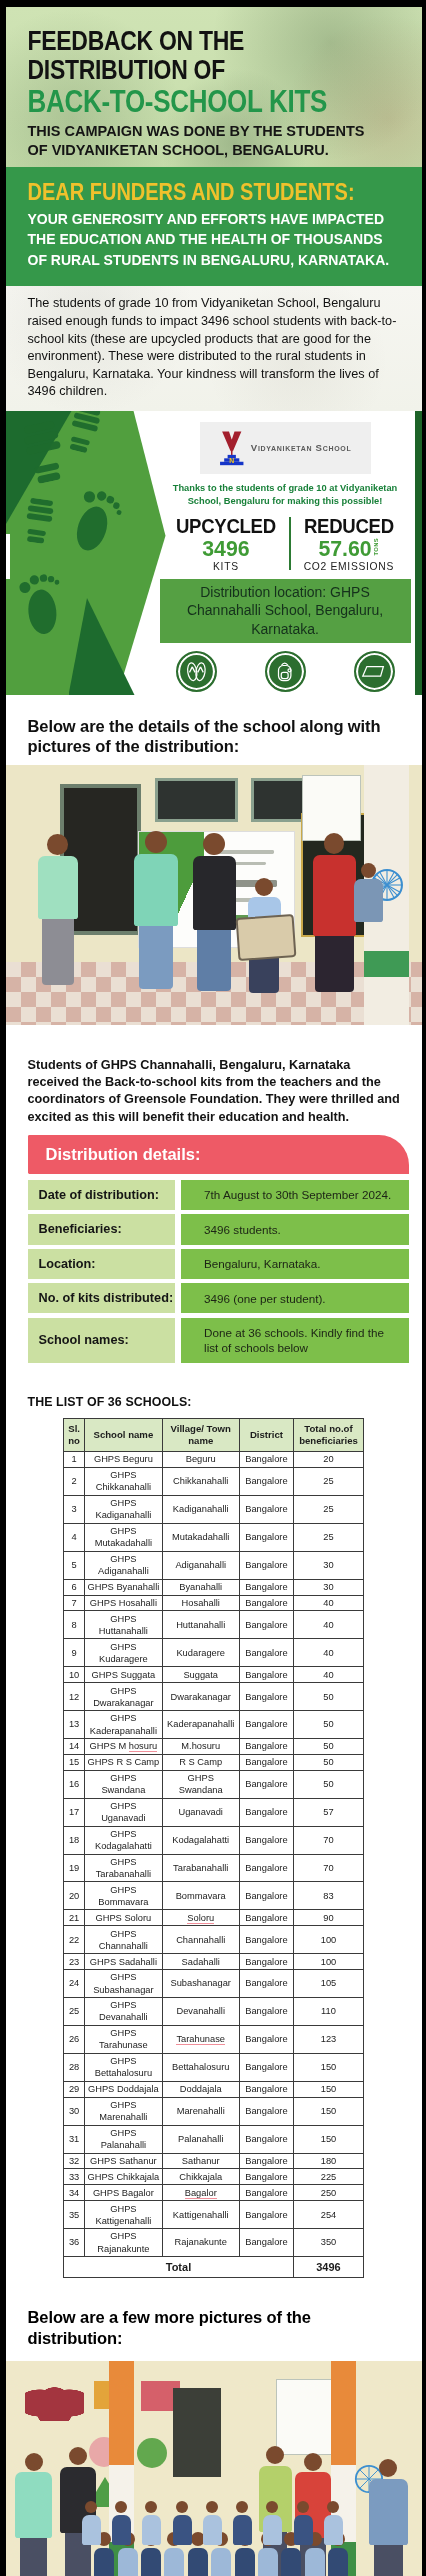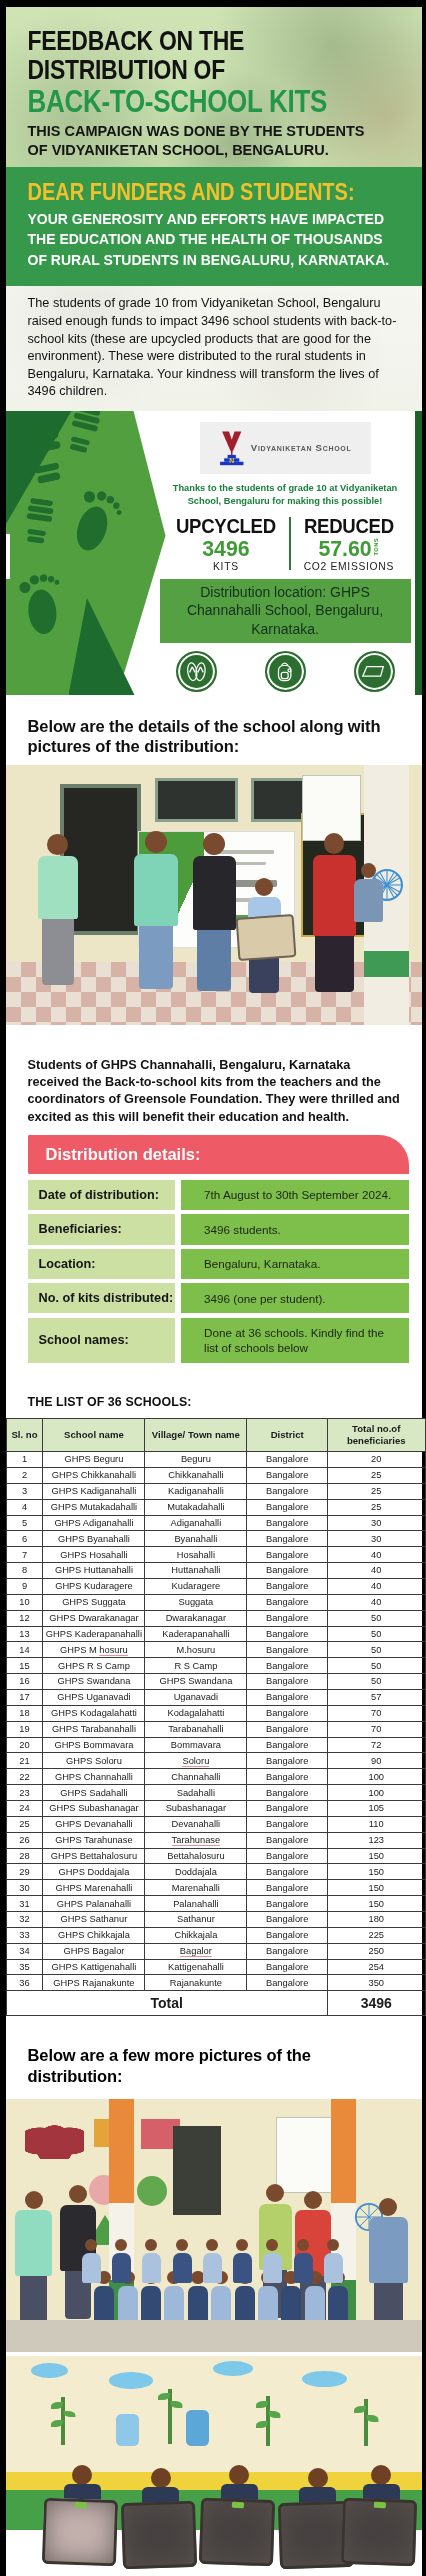--- a/index.html
+++ b/index.html
@@ -112,30 +112,30 @@
   .red-head{margin:0 13px 0 22px;height:39px;background:#ee5a66;border-radius:1.4px 30px 0 1.4px;
     display:flex;align-items:center;padding-left:18px;color:#fff;font-size:16.5px;font-weight:800;}
   .dtable{margin:5.5px 13px 0 22px;}
   .drow{display:flex;gap:6.2px;margin-bottom:4.1px;}
   .dlabel{width:147px;background:#cbe0a2;padding:7.6px 0 7.6px 11px;font-size:12.7px;font-weight:800;color:#151515;display:flex;align-items:center;}
   .dvalue{flex:1;background:#7dbf4a;padding:7.6px 9.6px 7.6px 23.4px;font-size:11.7px;font-weight:500;color:#1c2415;display:flex;align-items:center;line-height:1.3;}
 
   .list-head{padding:27.5px 20.7px 9.6px 22px;font-size:12.4px;font-weight:800;color:#101010;letter-spacing:0.1px;}
 
   
-  table.schools{border-collapse:collapse;margin:0 auto;width:420px;font-size:9.3px;color:#1c1c1c;padding-left:36px;}
+  table.schools{border-collapse:collapse;margin:0 auto;width:301px;font-size:9.3px;color:#1c1c1c;padding-left:36px;}
   table.schools th,table.schools td{border:1.1px solid #3a3a3a;text-align:center;padding:1.4px 2.1px;line-height:1.3;}
   table.schools th{background:#d9e8c4;font-weight:700;font-size:9.6px;padding:3.4px 2.1px;}
   table.schools td.num{width:33px;}
   table.schools td.school{width:91px;}
   table.schools td.village{width:91px;}
   table.schools td.district{width:72px;}
   table.schools td.benef{width:87px;}
   .uline{border-bottom:1.7px solid #f08f9a;}
-  tr.total td{font-weight:700;font-size:14px;padding:2.8px;margin-top:12px;}
+  tr.total td{font-weight:700;font-size:11px;padding:2.8px;margin-top:12px;}
 </style>
 </head>
 <body>
 
 <div class="frame">
   <div class="canvas">
 
     <div class="hero">
       <div class="hero-title">
         <span class="l1">FEEDBACK ON THE DISTRIBUTION OF</span>
@@ -511,21 +511,21 @@
             <td class="school">GHPS Tarabanahalli</td>
             <td class="village">Tarabanahalli</td>
             <td class="district">Bangalore</td>
             <td class="benef">70</td>
           </tr>
           <tr>
             <td class="num">20</td>
             <td class="school">GHPS Bommavara</td>
             <td class="village">Bommavara</td>
             <td class="district">Bangalore</td>
-            <td class="benef">72</td>
+            <td class="benef">83</td>
           </tr>
           <tr>
             <td class="num">21</td>
             <td class="school">GHPS Soloru</td>
             <td class="village"><span class="uline">Soloru</span></td>
             <td class="district">Bangalore</td>
             <td class="benef">90</td>
           </tr>
           <tr>
             <td class="num">22</td>

